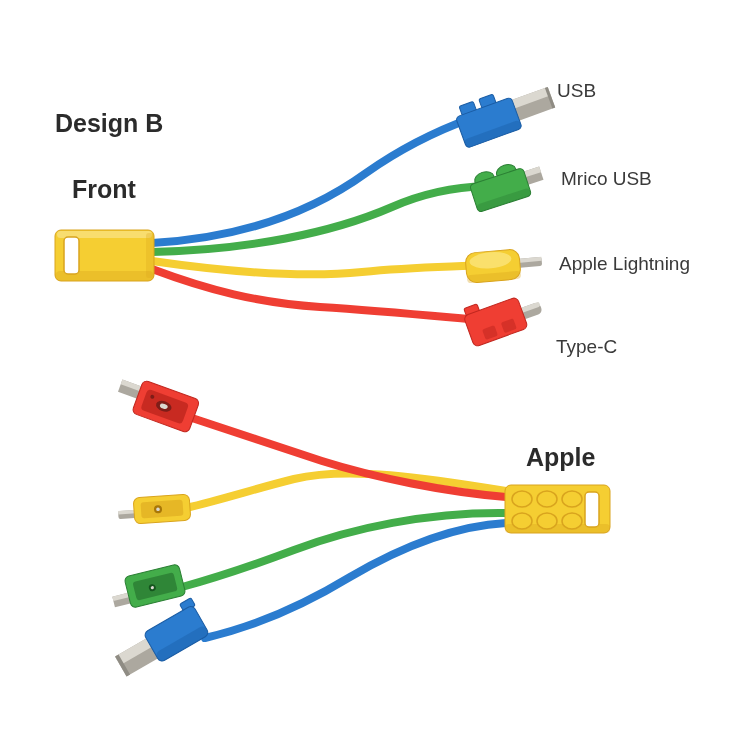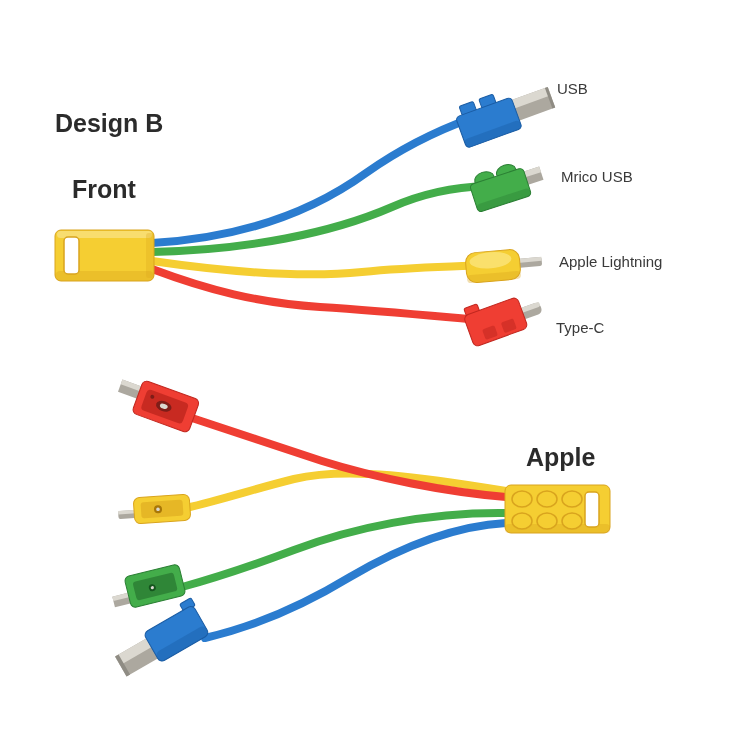--- a/index.html
+++ b/index.html
@@ -6,21 +6,21 @@
   #canvas{
     position:relative;width:750px;height:750px;overflow:hidden;
     background:var(--background,#ffffff);
     font-family:"Liberation Sans",sans-serif;
   }
   #scene{position:absolute;left:0;top:0;}
   .cable{fill:none;stroke-width:8;stroke-linecap:round;}
   .lbl{
     position:absolute;white-space:nowrap;
     color:var(--label-text,#3a3a3a);
-    font-size:15px;line-height:1.1;
+    font-size:19px;line-height:1.1;
   }
   .heading{
     font-weight:bold;font-size:25px;
     color:var(--heading-text,#2b2b2b);
     text-align:right;
   }
 </style>
 </head>
 <body>
 
@@ -138,14 +138,14 @@
     </g>
   </svg>
 
   <div class="lbl heading" style="left:55px;top:110px">Design B</div>
   <div class="lbl heading" style="left:72px;top:176px">Front</div>
   <div class="lbl heading" style="left:526px;top:444px">Apple</div>
 
   <div class="lbl" style="left:557px;top:81px">USB</div>
   <div class="lbl" style="left:559px;top:254px">Apple Lightning</div>
   <div class="lbl" style="left:561px;top:169px">Mrico USB</div>
-  <div class="lbl" style="left:556px;top:320px">Type-C</div>
+  <div class="lbl" style="left:556px;top:337px">Type-C</div>
 </div>
 
 </body></html>

